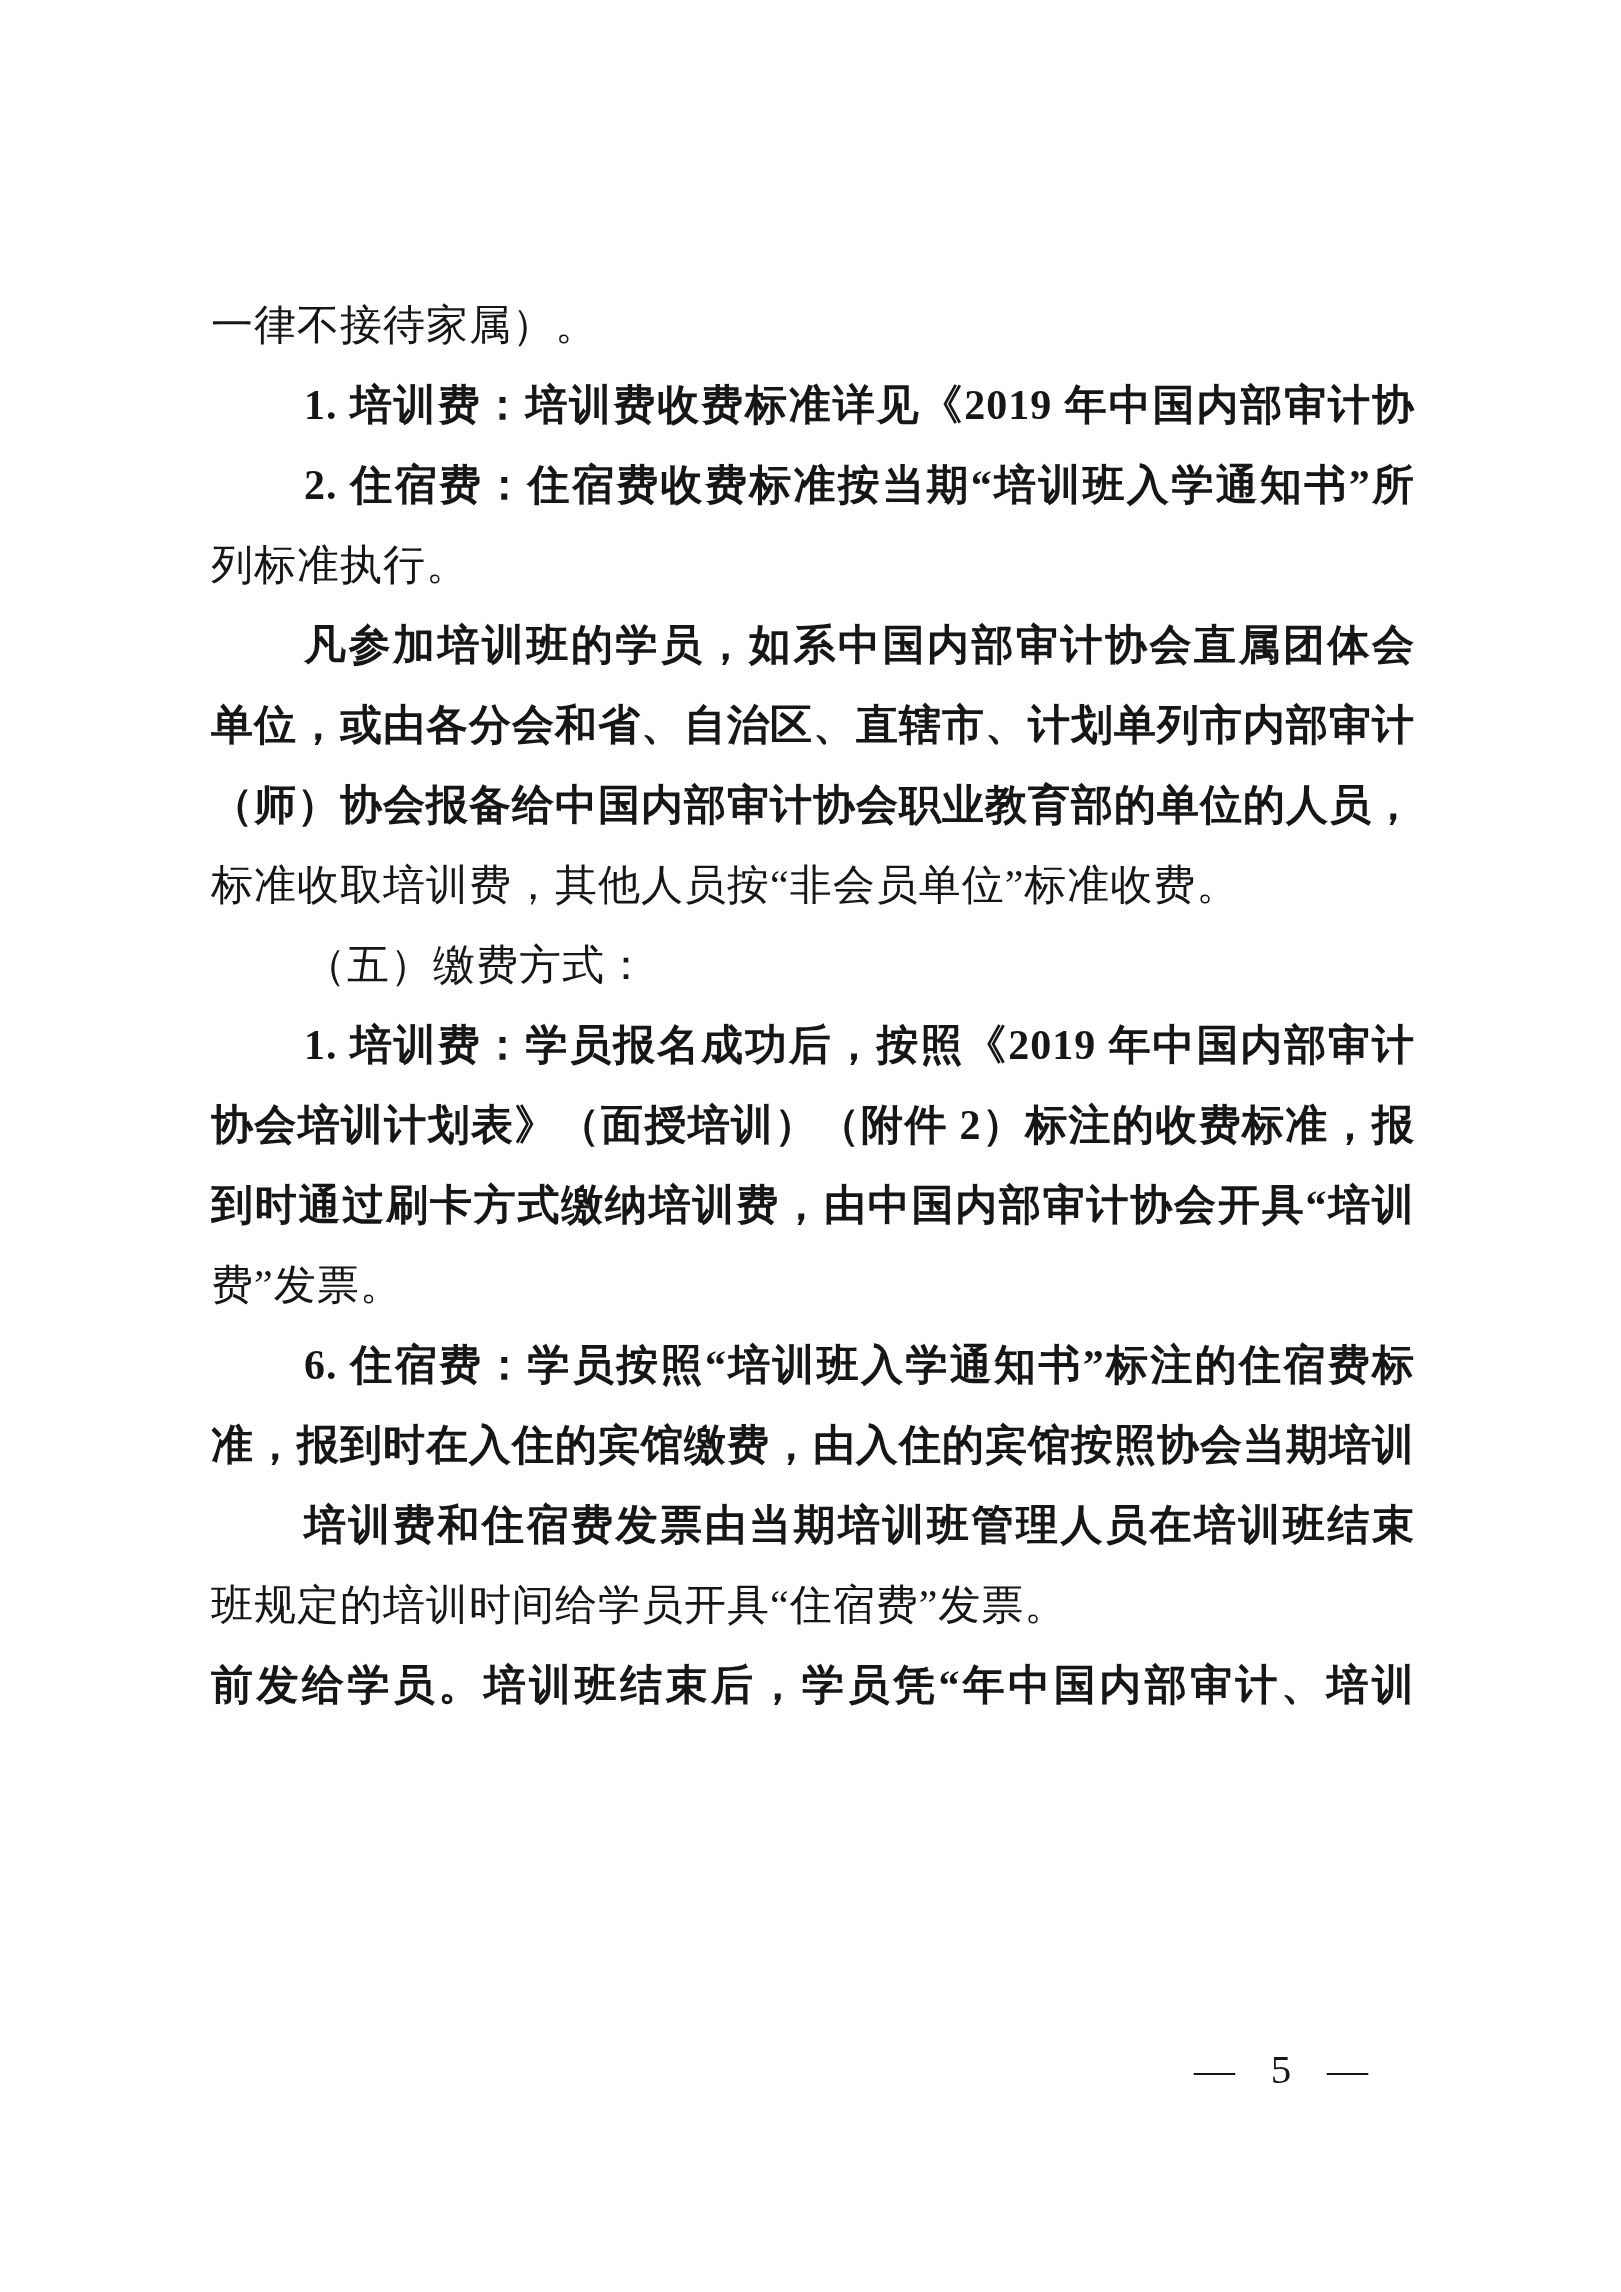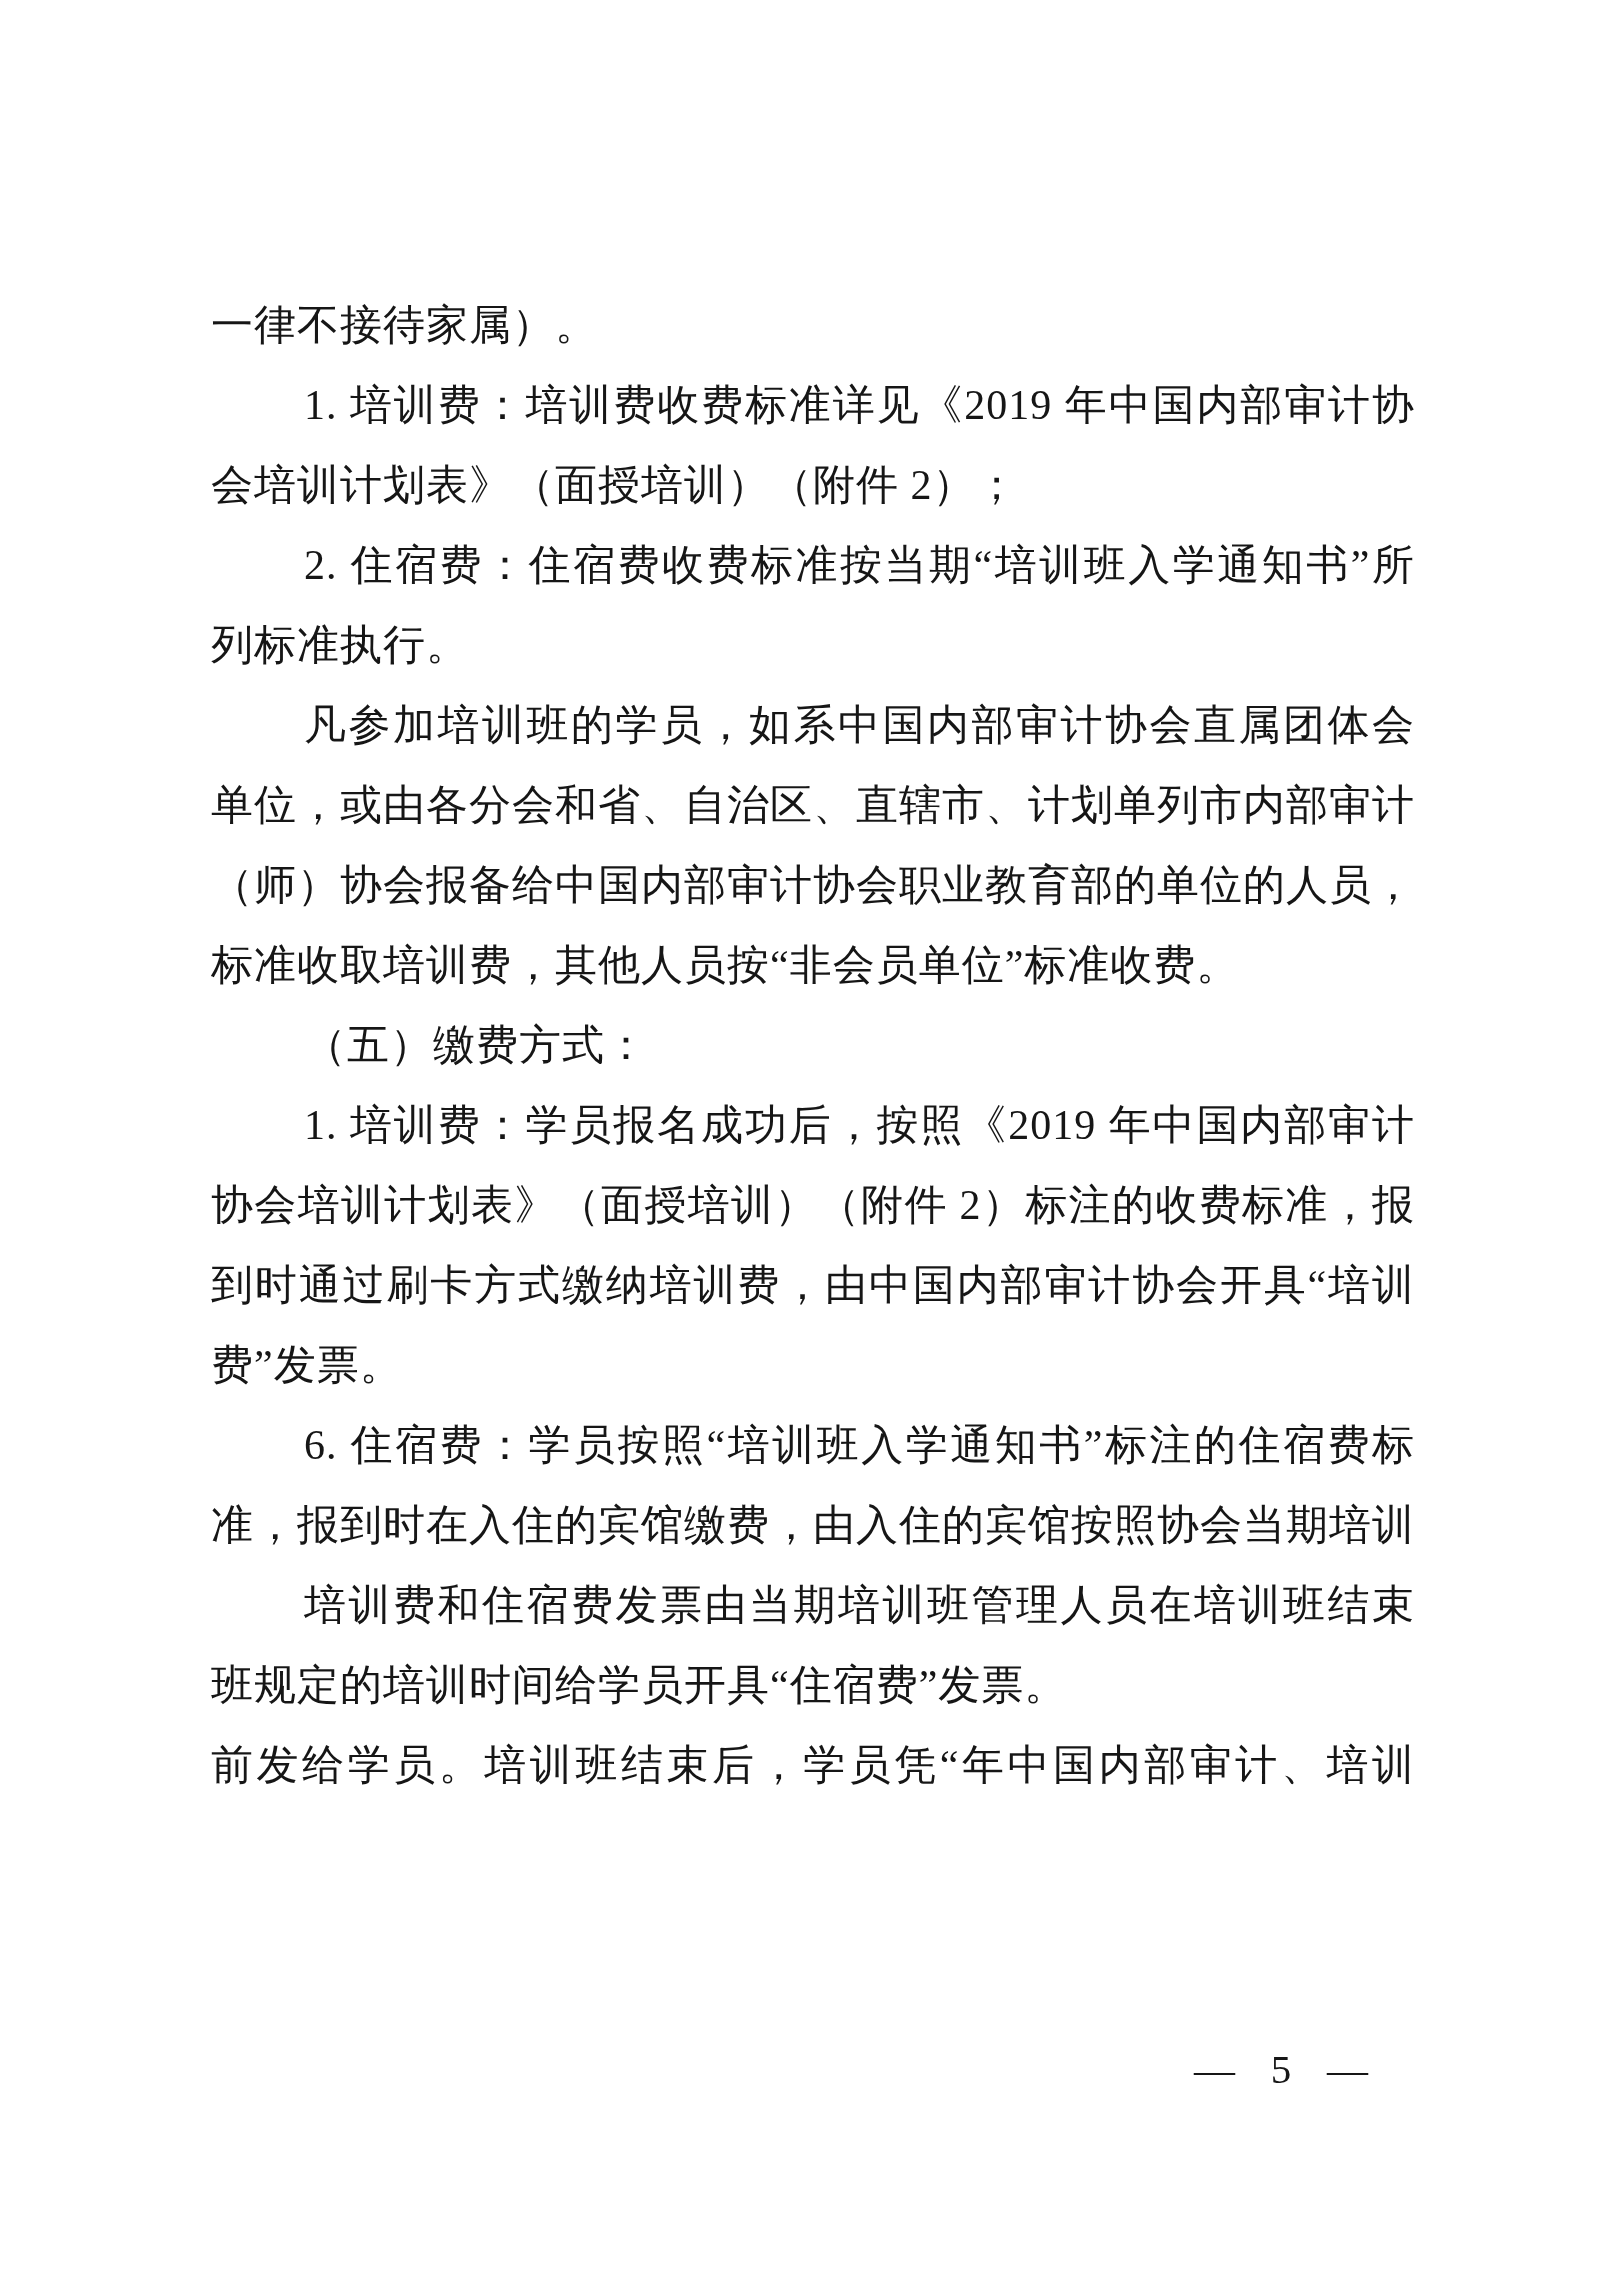--- a/index.html
+++ b/index.html
@@ -34,39 +34,39 @@
     overflow: hidden;
   }
   .line.indent {
     padding-left: 93px;
   }
   .line.justify {
     white-space: normal;
     text-align: justify;
     text-align-last: justify;
     text-justify: inter-character;
+    font-weight: bold;
   }
   .page-number {
     position: absolute;
     left: 1194px;
     top: 2045px;
     font-size: 41px;
     line-height: 49px;
     word-spacing: 25.5px;
     white-space: nowrap;
   }
 </style>
 </head>
 <body style="background: rgb(255, 255, 255); color: rgb(22, 22, 22);">
 
 <div class="page">
   <div class="text-block">
       <div class="line">一律不接待家属）。</div>
       <div class="line indent justify">1. 培训费：培训费收费标准详见《2019 年中国内部审计协</div>
-      <div class="line">会培训计划表》（面授培训）（附件 2）；</div>
       <div class="line indent justify">2. 住宿费：住宿费收费标准按当期“培训班入学通知书”所</div>
       <div class="line">列标准执行。</div>
       <div class="line indent justify">凡参加培训班的学员，如系中国内部审计协会直属团体会员</div>
       <div class="line justify">单位，或由各分会和省、自治区、直辖市、计划单列市内部审计</div>
       <div class="line justify">（师）协会报备给中国内部审计协会职业教育部的单位的人员，</div>
       <div class="line">标准收取培训费，其他人员按“非会员单位”标准收费。</div>
       <div class="line indent">（五）缴费方式：</div>
       <div class="line indent justify">1. 培训费：学员报名成功后，按照《2019 年中国内部审计</div>
       <div class="line justify">协会培训计划表》（面授培训）（附件 2）标注的收费标准，报</div>
       <div class="line justify">到时通过刷卡方式缴纳培训费，由中国内部审计协会开具“培训</div>

